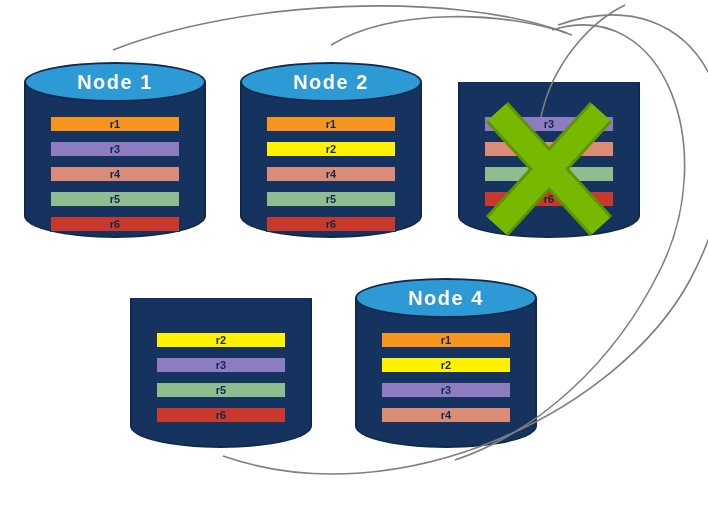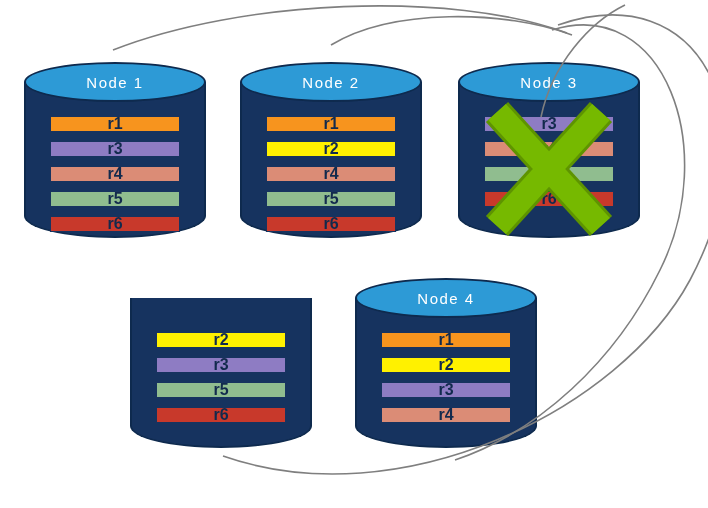--- a/index.html
+++ b/index.html
@@ -8,35 +8,35 @@
     overflow:hidden; font-family:"Liberation Sans", sans-serif;
   }
   
   .cyl { position:absolute; width:182px; }
   .cyl-top {
     position:absolute; top:0; left:0; width:100%; height:40px;
     background:#2D9AD6; border:2px solid #0E2A4E; border-radius:50%;
     box-sizing:border-box; z-index:2;
     display:flex; align-items:center; justify-content:center;
   }
-  .cyl-title { color:#ffffff; font-weight:normal; font-size:15px; letter-spacing:1.5px; }
+  .cyl-title { color:#ffffff; font-weight:bold; font-size:20px; letter-spacing:1.5px; }
   .cyl-body {
     position:absolute; top:20px; left:0; width:100%; bottom:0;
     background:#16335F; border:2px solid #0E2A4E; border-top:none;
     border-radius:0 0 91px 91px / 0 0 22px 22px;
     box-sizing:border-box; z-index:1;
   }
   .bars {
     position:absolute; top:54px; left:26px; right:26px;
     display:flex; flex-direction:column; gap:9px; z-index:3;
   }
   .bar {
     height:14px; border:1px solid #17335F; box-sizing:content-box;
     display:flex; align-items:center; justify-content:center;
-    font-size:16px; font-weight:bold; color:#122A4D; line-height:1;
+    font-size:11px; font-weight:bold; color:#122A4D; line-height:1;
   }
   .n1 { left:24px;  top:62px;  height:176px; }
   .n2 { left:240px; top:62px;  height:176px; }
   .n3 { left:458px; top:62px;  height:176px; }
   .n4 { left:130px; top:278px; height:170px; }
   .n5 { left:355px; top:278px; height:170px; }
   
   .failure-x { position:absolute; left:483px; top:100px; z-index:4; }
   .arrows { position:absolute; left:0; top:0; z-index:5; pointer-events:none; }
   .arrows path { fill:none; stroke-width:1.6px; }
@@ -88,23 +88,20 @@
       <div class="bar" style="background-color: rgb(144, 189, 143);">
           <span>r5</span>
         </div>
       <div class="bar" style="background-color: rgb(200, 57, 43);">
           <span>r6</span>
         </div>
     </div>
   </div>
 
   <div class="cyl n3">
-    <div class="cyl-top">
-      <span class="cyl-title">Node 3</span>
-    </div>
     <div class="cyl-body"></div>
     <div class="bars">
       <div class="bar" style="background-color: rgb(142, 124, 195);">
           <span>r3</span>
         </div>
       <div class="bar" style="background-color: rgb(219, 140, 118);">
           <span>r4</span>
         </div>
       <div class="bar" style="background-color: rgb(144, 189, 143);">
           <span>r5</span>

